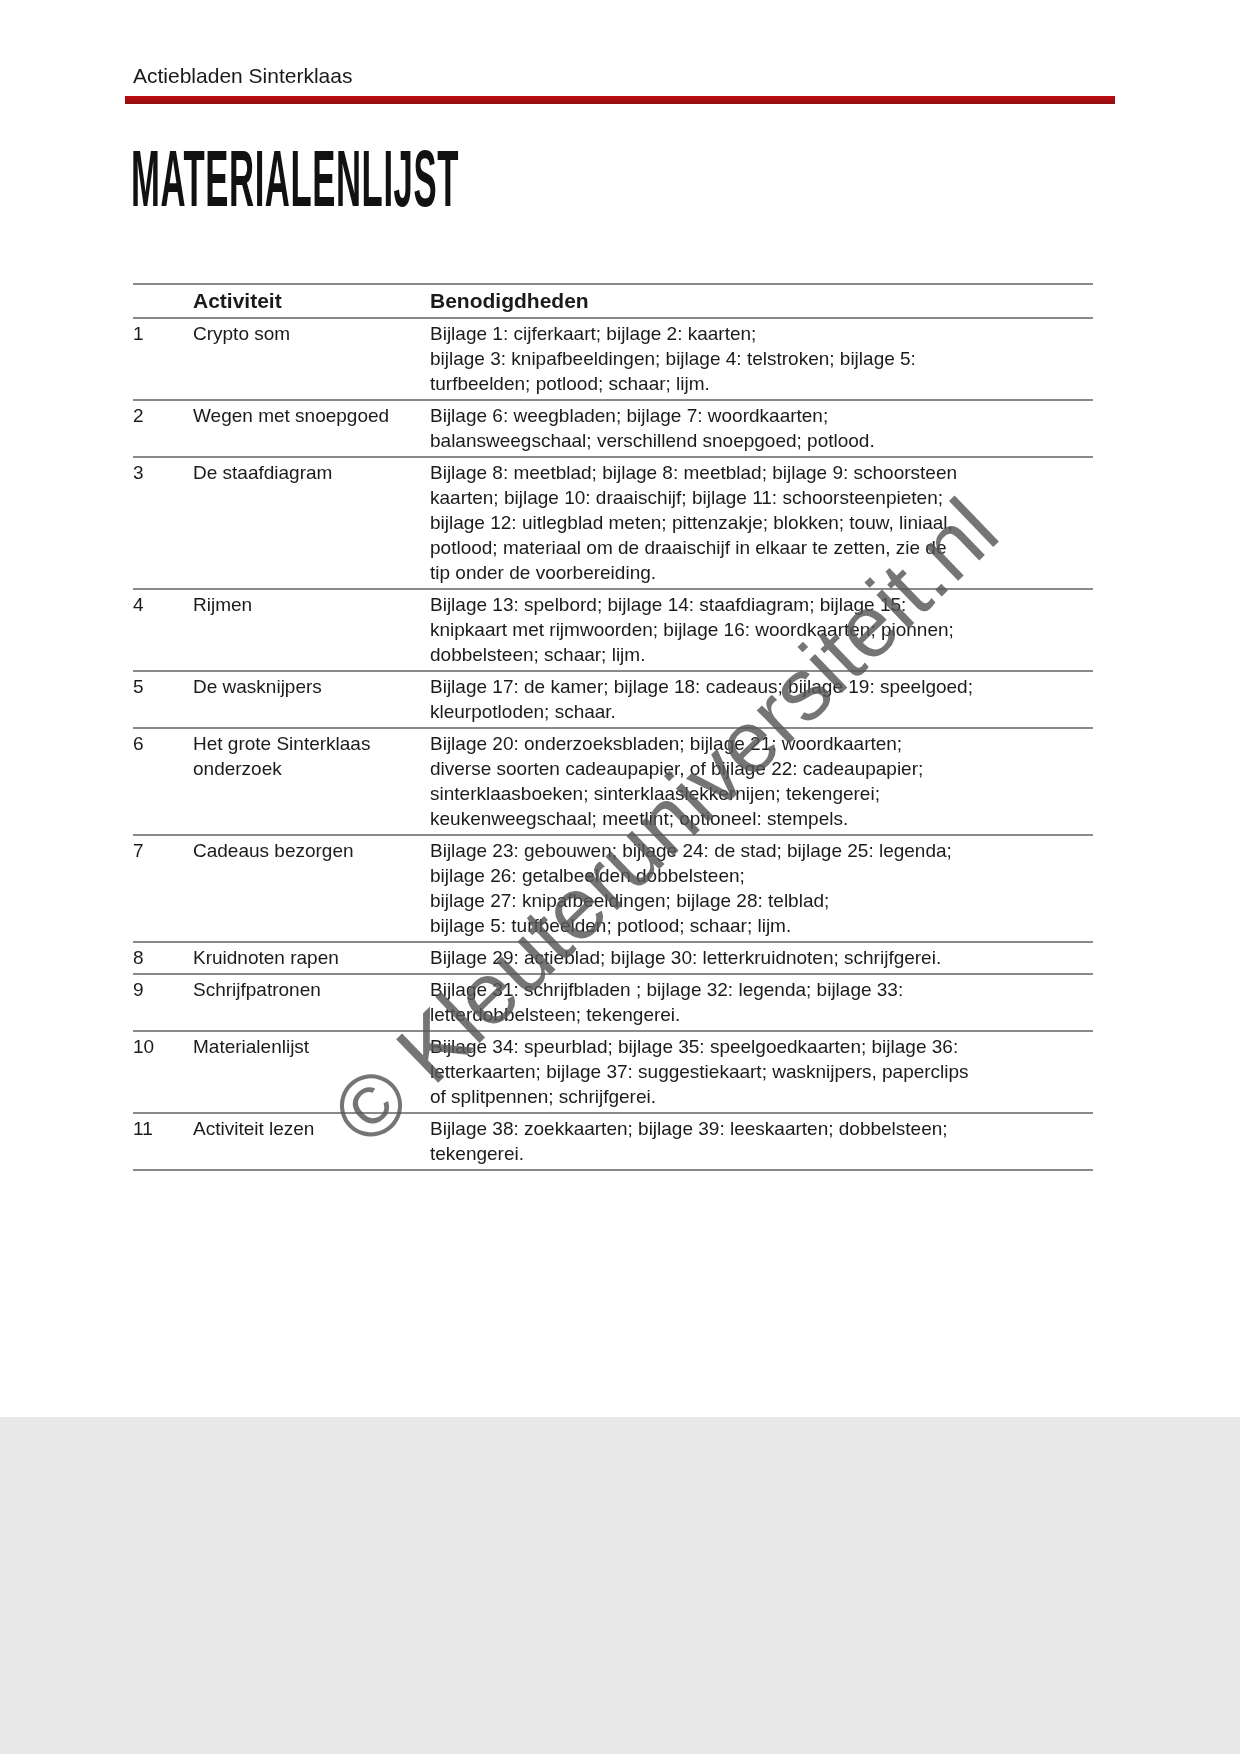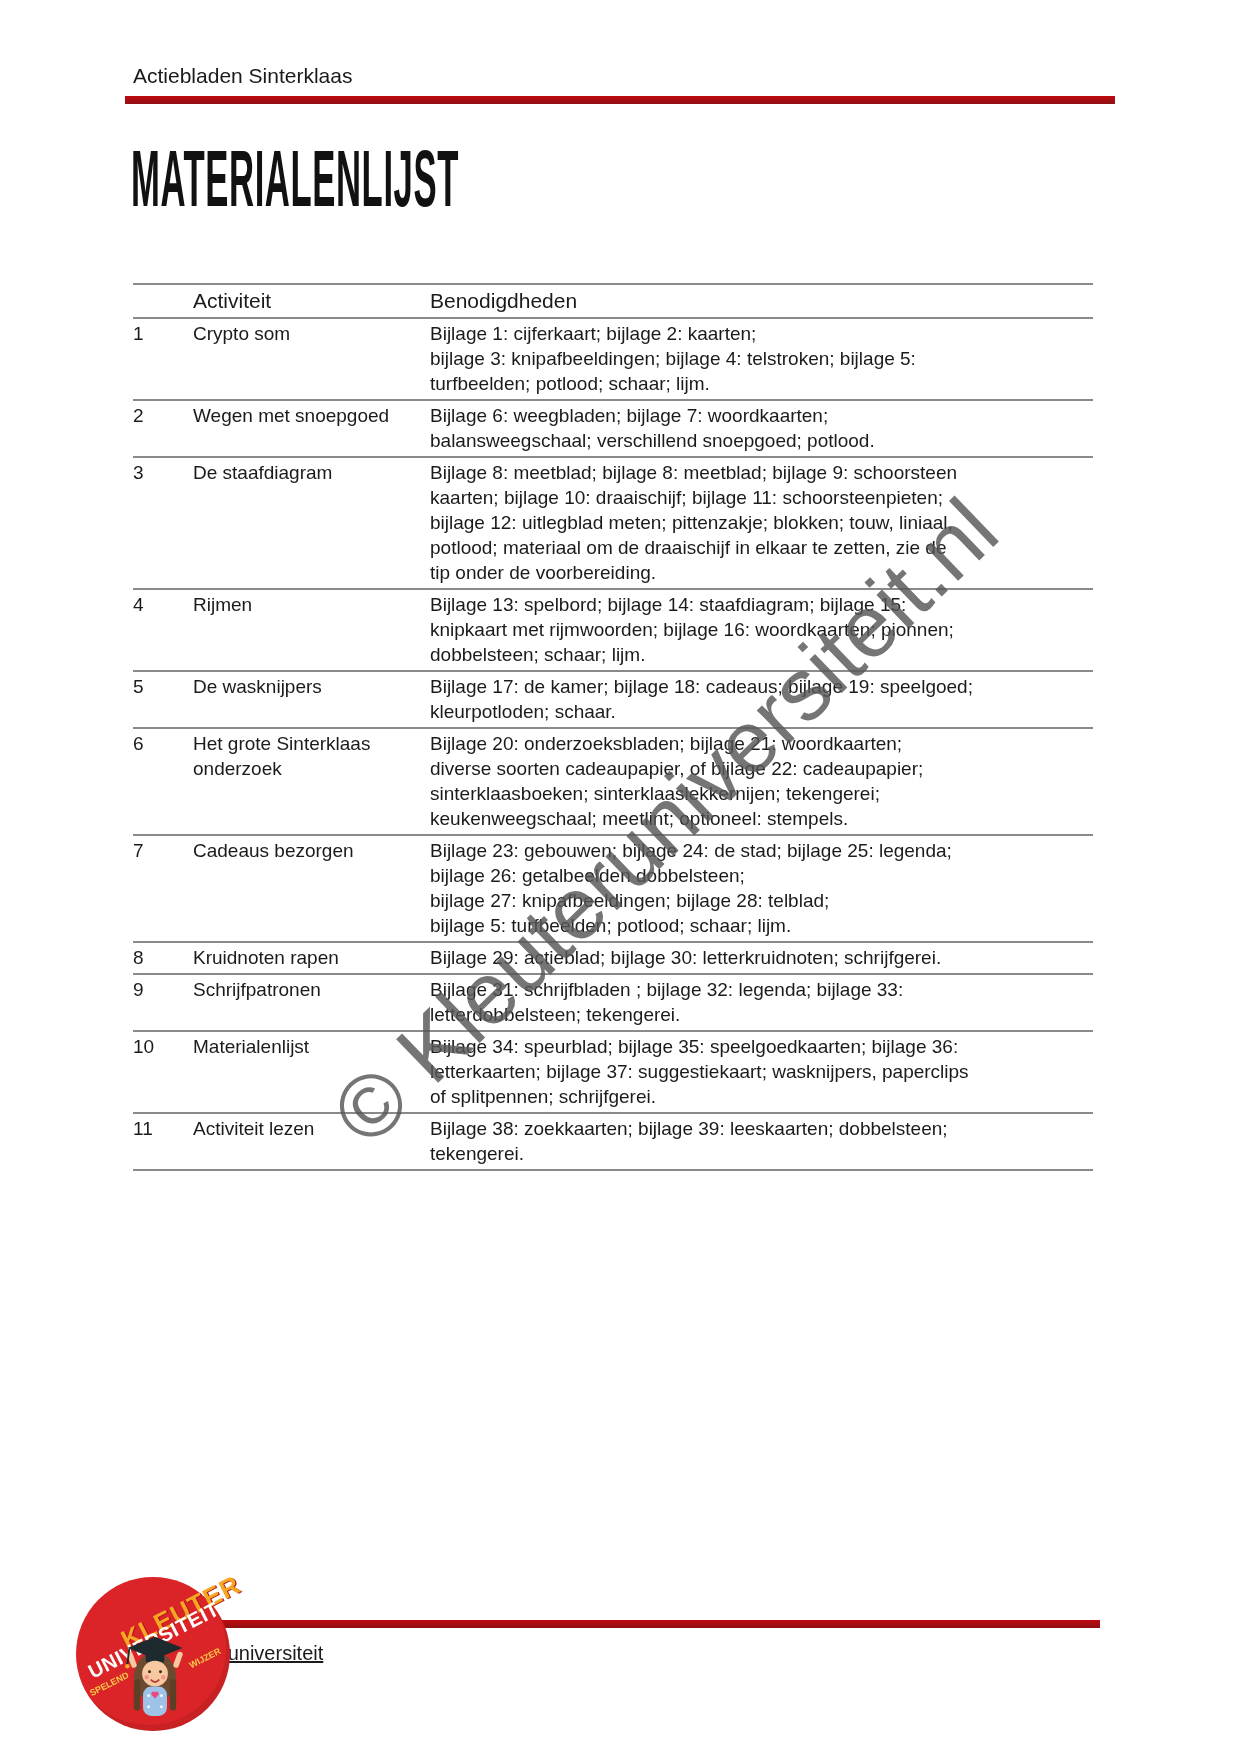--- a/index.html
+++ b/index.html
@@ -1,17 +1,17 @@
 <!DOCTYPE html>
 <html><head>
 <meta charset="utf-8">
 <style>
   html,body{margin:0;padding:0;background:#e8e8e8;}
   .page{
-    position:relative;width:1240px;height:1754px;margin:0 auto;background:#ffffff;
+    position:relative;width:1240px;height:1417px;margin:0 auto;background:#ffffff;
     font-family:"Liberation Sans",sans-serif;color:#1b1b1b;overflow:hidden;
   }
   
   .doc-header{position:absolute;left:133px;top:64px;font-size:21px;color:#1a1a1a;}
   .header-rule{position:absolute;left:125px;top:96px;width:990px;height:8px;
     background:linear-gradient(#c00b10,#8e1013);}
   
   .big-title{
     position:absolute;left:131px;top:138px;font-size:62px;font-weight:bold;color:#111;
     letter-spacing:1px;line-height:1;white-space:nowrap;
@@ -23,21 +23,21 @@
     table-layout:fixed;font-size:19px;line-height:25px;color:#1b1b1b;
     border-bottom:2px solid #8a8a8a;
   }
   table.mat col.w-num{width:60px;}
   table.mat col.w-act{width:237px;}
   table.mat col.w-mat{width:663px;}
   table.mat tr{border-top:2px solid #8a8a8a;}
   table.mat th,table.mat td{
     text-align:left;vertical-align:top;padding:2px 6px 3px 0;font-weight:normal;
   }
-  table.mat th{font-weight:normal;font-size:21px;padding-top:3px;padding-bottom:4px;margin-left:24px;}
+  table.mat th{font-weight:bold;font-size:21px;padding-top:3px;padding-bottom:4px;margin-left:24px;}
   td.c-num{font-weight:bold;padding-left:10px;}
   th.h-num{padding-left:10px;}
   td.c-mat{white-space:pre-line;}
   
   .watermark{
     position:absolute;left:665px;top:822px;transform:translate(-50%,-50%) rotate(-44deg);
     font-size:88px;color:#575757;opacity:0.82;white-space:nowrap;z-index:5;
     letter-spacing:0px;
   }
   

